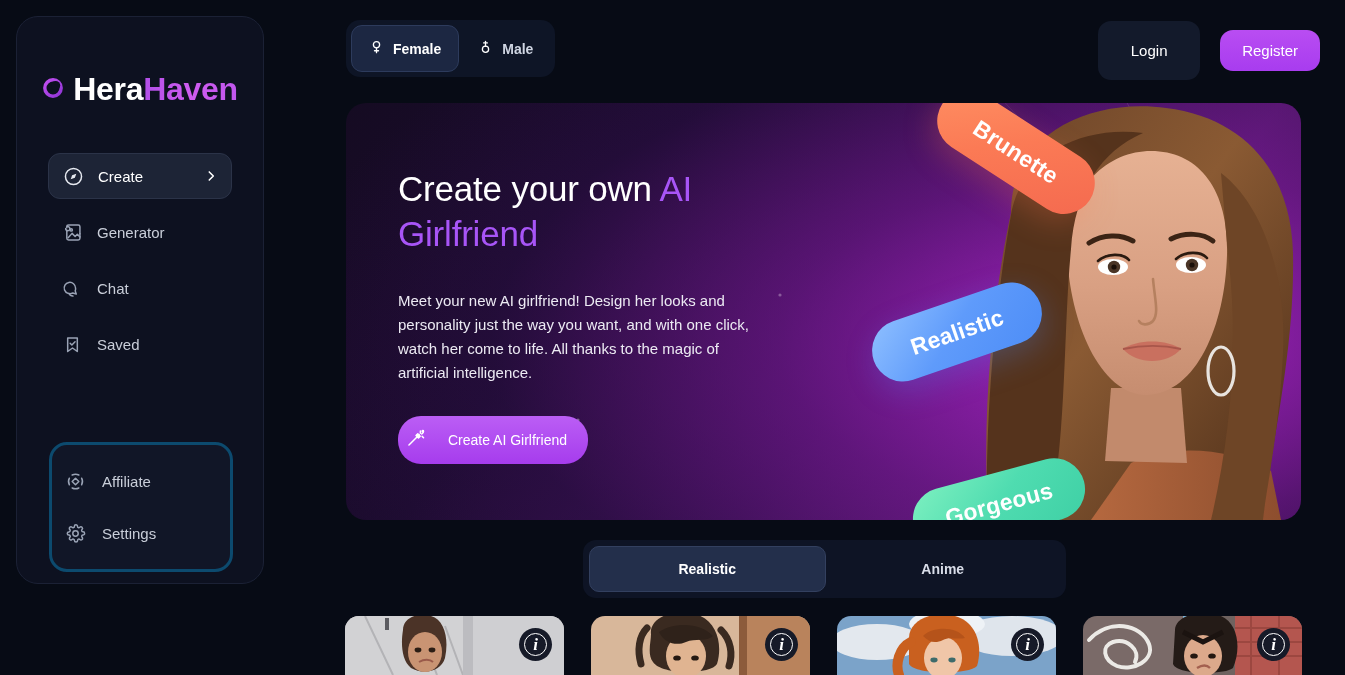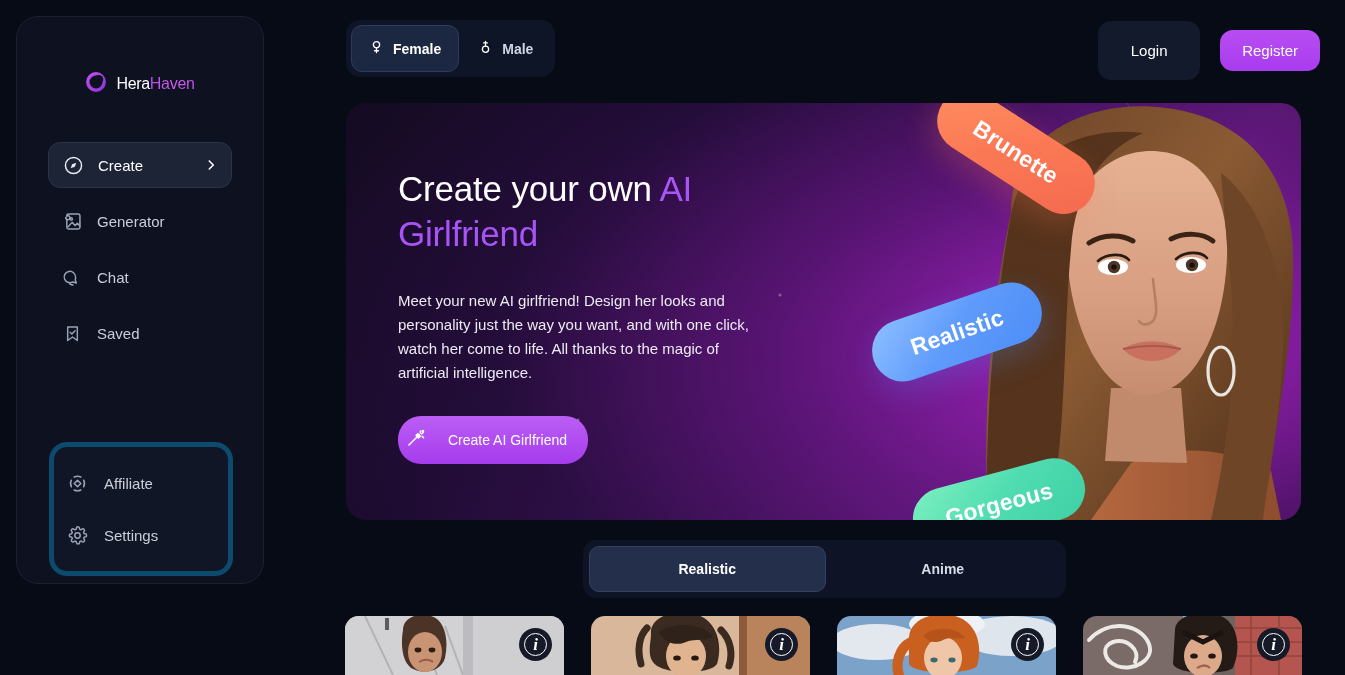--- a/index.html
+++ b/index.html
@@ -38,22 +38,22 @@
 
   .brand {
     margin-top: 54px;
     display: flex;
     align-items: center;
     gap: 9px;
     user-select: none;
   }
   .brand-mark { display: block; }
   .brand-text {
-    font-size: 16px;
-    font-weight: normal;
+    font-size: 32px;
+    font-weight: bold;
     letter-spacing: -0.3px;
     white-space: nowrap;
   }
   .brand-text .w1 { color: #ffffff; }
   .brand-text .w2 {
     background: linear-gradient(90deg, #b14fe8 0%, #cf5cf0 50%, #c056ed 100%);
     -webkit-background-clip: text;
     background-clip: text;
     color: transparent;
   }
@@ -86,21 +86,21 @@
   .nav-item.active .nav-label { color: #ffffff; }
   .nav-chevron { position: absolute; right: 13px; display: flex; }
   .nav-icon { display: flex; align-items: center; justify-content: center; width: 22px; height: 22px; flex: 0 0 22px; }
 
   .nav-secondary {
     position: absolute;
     left: 32px;
     top: 425px;
     width: 184px;
     background: #111627;
-    border: 5px solid #0c4a6e;
+    border: 3px solid #0c4a6e;
     border-radius: 18px;
     padding: 14px 0;
     display: flex;
     flex-direction: column;
     gap: 8px;
   }
   .nav-secondary .nav-item { height: 44px; padding: 0 12px; gap: 16px; }
 
   
   .gender-toggle {

